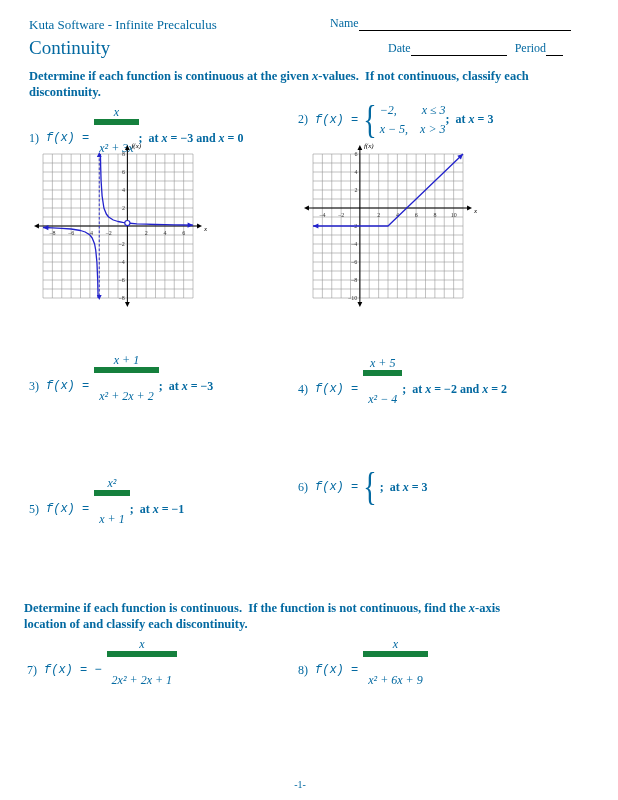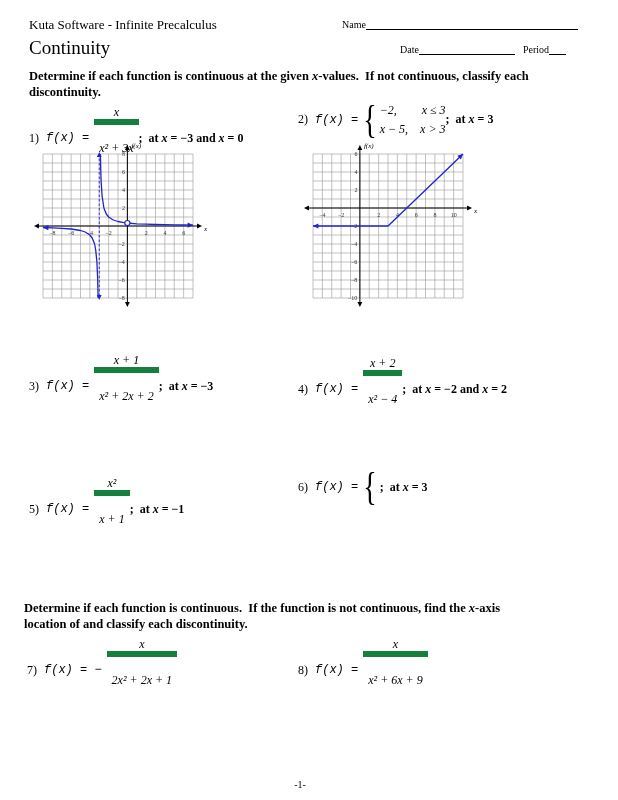--- a/index.html
+++ b/index.html
@@ -1,20 +1,20 @@
 <!DOCTYPE html>
 <html><head>
 <meta charset="utf-8">
 <style>
   html,body{margin:0;padding:0;background:#fff;}
   .page{position:relative;width:618px;height:800px;background:#ffffff;
-        font-family:"Liberation Serif",serif;color:#000000;overflow:hidden;}
+        font-family:"Liberation Serif",serif;color:#0369a1;overflow:hidden;}
   .abs{position:absolute;}
   .brand{font-size:13px;}
-  .fieldline{font-size:10px;white-space:nowrap;margin-left:12px;}
+  .fieldline{font-size:12px;white-space:nowrap;}
   .blank{display:inline-block;border-bottom:1px solid #000;height:13px;vertical-align:bottom;}
   .title{font-size:19px;font-family:Liberation Serif, serif;}
   .instr{font-size:12.5px;font-weight:bold;line-height:15.5px;white-space:nowrap;}
   .instr span{white-space:pre;}
   .iv{font-style:italic;}
   .prob{display:flex;align-items:center;font-size:12px;white-space:nowrap;}
   .pno{margin-right:7px;}
   .fx{font-style:italic;margin-right:5px;white-space:pre;font-family:Liberation Mono, monospace;}
   .frac{display:inline-block;text-align:center;font-style:italic;line-height:1.2;}
   .frac .num{display:block;padding:0 5px;}
@@ -215,21 +215,21 @@
         <span class="num">x + 1</span>
         <span class="den">x² + 2x + 2</span>
       </span>
     <span class="cond"><span>;  at </span><span class="iv">x</span><span> = −3</span></span>
   </div>
 
   <div class="abs prob" style="left:298px;top:356px">
     <span class="pno">4)</span>
     <span class="fx">f(x) =</span>
     <span class="frac">
-        <span class="num">x + 2</span>
+        <span class="num">x + 5</span>
         <span class="den">x² − 4</span>
       </span>
     <span class="cond"><span>;  at </span><span class="iv">x</span><span> = −2 and </span><span class="iv">x</span><span> = 2</span></span>
   </div>
 
   <div class="abs prob" style="left:29px;top:476px">
     <span class="pno">5)</span>
     <span class="fx">f(x) =</span>
     <span class="frac">
         <span class="num">x²</span>

